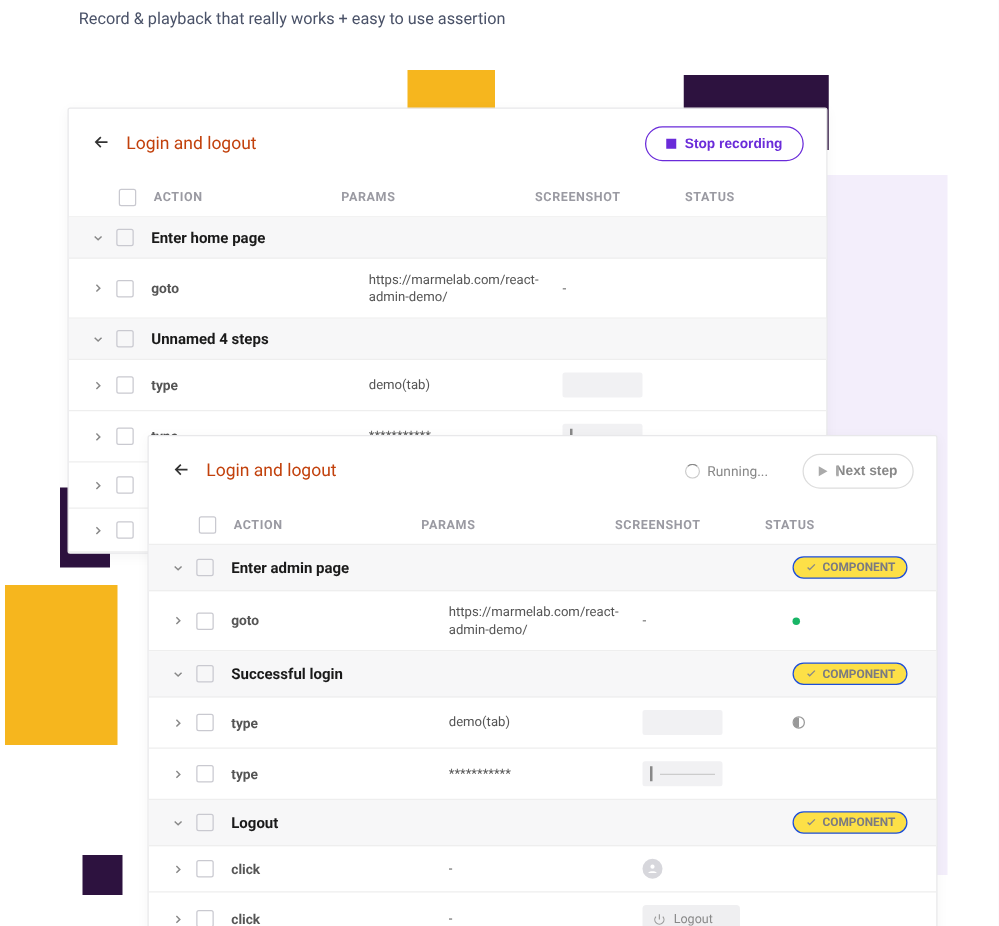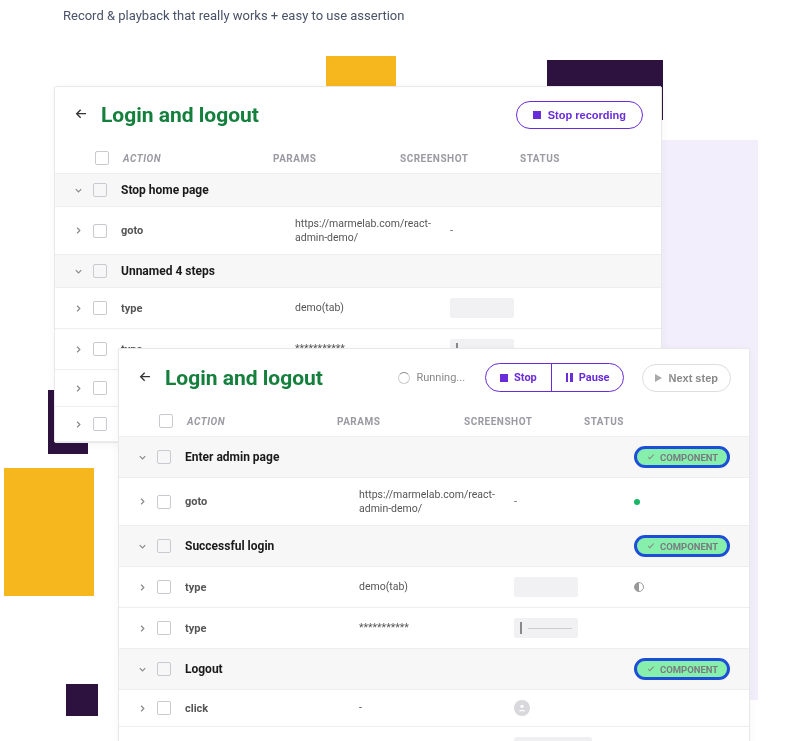--- a/index.html
+++ b/index.html
@@ -34,23 +34,23 @@
     align-items: center;
     padding: 14px 18px;
     gap: 10px;
   }
   .back-arrow {
     width: 18px; height: 18px;
     display:flex;align-items:center;justify-content:center;
     color:#333;
   }
   .panel-title {
-    font-size: 21px;
-    font-weight: 700;
-    color: #15803d;
+    font-size: 14px;
+    font-weight: 400;
+    color: #c2410c;
     flex:1;
   }
   .btn-outline {
     border: 1.5px solid #6a2bd9;
     color: #6a2bd9;
     background: #fff;
     border-radius: 18px;
     font-size: 11px;
     font-weight: 700;
     padding: 7px 16px;
@@ -89,22 +89,22 @@
     width:0;height:0;border-left:7px solid #aaa;border-top:4px solid transparent;border-bottom:4px solid transparent;display:inline-block;position:relative;
   }
   .next-tri::after { content:"";position:absolute;left:7px;top:-4px;width:1.5px;height:8px;background:#aaa; }
 
   .table-head {
     display:flex;align-items:center;
     font-size:10px;letter-spacing:.5px;color:#9a9aa2;font-weight:700;
     padding:8px 18px 8px 40px;
     border-bottom:1px solid #eee;
   }
-  .col-action { width:150px;font-style:italic; }
-  .col-params { width:127px; }
+  .col-action { width:150px; }
+  .col-params { width:155px; }
   .col-shot   { width:120px; }
   .col-status { flex:1; }
 
   .group-row {
     display:flex;align-items:center;
     padding:9px 18px 9px 16px;
     background:#f7f7f8;
     border-bottom:1px solid #eee;
     font-size:12px;
   }
@@ -136,23 +136,23 @@
   .thumb-line { height:1.5px;background:#ccc;flex:1;display:block; }
   .avatar-ico {
     width:16px;height:16px;border-radius:50%;background:#d7d7dc;
     display:flex;align-items:center;justify-content:center;color:#fff;
   }
   .power-thumb {
     background:#efeff1;border-radius:3px;width:78px;height:22px;
     display:flex;align-items:center;gap:6px;padding:0 8px;color:#888;font-size:10px;
   }
   .badge {
-    border:3px solid #1d4ed8;color:#7a7a82;border-radius:11px;
+    border:1px solid #1d4ed8;color:#7a7a82;border-radius:11px;
     font-size:9.5px;font-weight:700;padding:2.5px 9px;
-    display:inline-flex;align-items:center;gap:4px;background:#86efac;
+    display:inline-flex;align-items:center;gap:4px;background:#fde047;
   }
   .dot-green { width:6px;height:6px;border-radius:50%;background:#18b566;display:inline-block; }
   .half { width:10px;height:10px;border:1.5px solid #999;border-radius:50%;display:inline-block;
     background:linear-gradient(90deg,#999 50%, transparent 50%); }
   .check { width:10px;height:10px; }
 </style>
 </head>
 <body>
 
 <div class="headline">Record &amp; playback that really works + easy to use assertion</div>
@@ -188,21 +188,21 @@
       <span class="col-status">STATUS</span>
     </div>
     <div id="panel-a-rows">
         <div class="group-row">
         <span class="chev">
     <svg viewBox="0 0 24 24" width="11" height="11" fill="none" stroke="currentColor" stroke-width="2.5">
       <path d="M6 9l6 6 6-6"></path>
             </svg>
           </span>
         <span class="chk"></span>
-        <span class="row-action">Stop home page</span>
+        <span class="row-action">Enter home page</span>
         <span class="row-params"></span>
           <span class="row-shot"></span>
         <span class="row-status"></span>
       </div>
         <div class="step-row">
       <span class="chev">
     <svg viewBox="0 0 24 24" width="11" height="11" fill="none" stroke="currentColor" stroke-width="2.5">
       <path d="M9 6l6 6-6 6"></path>
             </svg>
           </span>
@@ -294,33 +294,20 @@
       <span class="back-arrow">
         <svg viewBox="0 0 24 24" width="16" height="16" fill="none" stroke="currentColor" stroke-width="2">
             <path d="M10 4l-6 6 6 6M4 10h14"></path>
           </svg>
       </span>
       <div class="panel-title">Login and logout</div>
       <span class="running">
         <span class="spinner"></span>
         <span>Running...</span>
       </span>
-      <div class="btn-group">
-        <span class="seg">
-          <span class="squareicon"></span>
-          <span>Stop</span>
-        </span>
-        <span class="seg">
-          <span class="pause-bars">
-              <i></i>
-              <i></i>
-            </span>
-          <span>Pause</span>
-        </span>
-      </div>
       <button class="btn-ghost">
         <span class="next-tri"></span>
         <span>Next step</span>
       </button>
     </div>
     <div class="table-head">
       <span class="chk"></span>
       <span class="col-action">ACTION</span>
       <span class="col-params">PARAMS</span>
       <span class="col-shot">SCREENSHOT</span>

